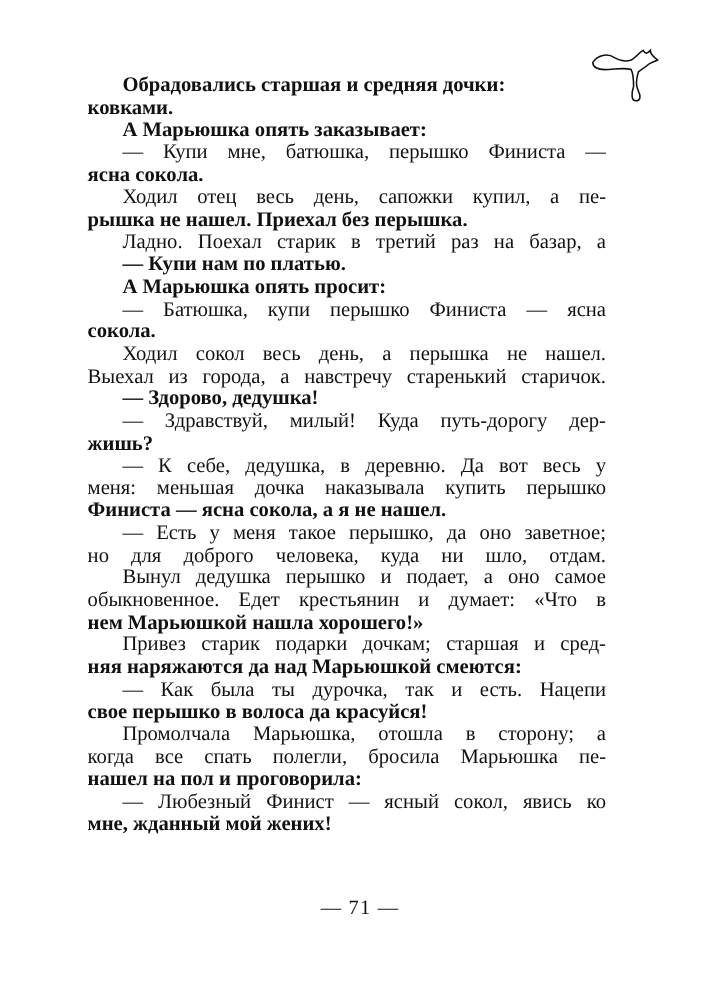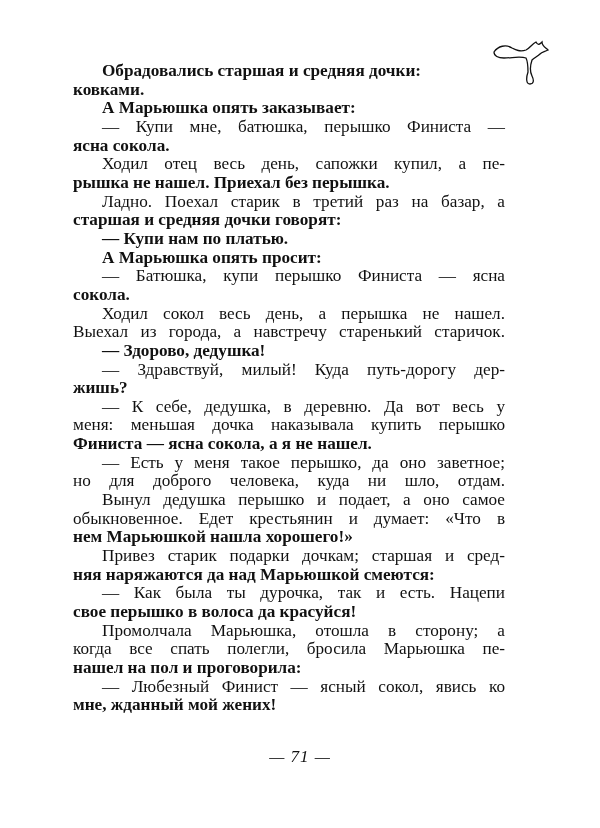--- a/index.html
+++ b/index.html
@@ -31,21 +31,20 @@
       height: 18.66px;
     }
     .line.indent { padding-left: 29px; }
     .line.last { text-align-last: left; font-weight: bold; }
     .page-number {
       position: absolute;
       left: 0;
       width: 600px;
       top: 747px;
       text-align: center;
-      font-style: italic;
       font-size: 17px;
       letter-spacing: 1px;
     }
     .ornament {
       position: absolute;
       left: 490px;
       top: 38px;
       width: 62px;
       height: 48px;
     }
@@ -59,21 +58,20 @@
 
 <div class="page-text" id="page-text">
     <span class="line indent last">Обрадовались старшая и средняя дочки:</span>
     <span class="line last">ковками.</span>
     <span class="line indent last">А Марьюшка опять заказывает:</span>
     <span class="line indent">— Купи мне, батюшка, перышко Финиста —</span>
     <span class="line last">ясна сокола.</span>
     <span class="line indent">Ходил отец весь день, сапожки купил, а пе-</span>
     <span class="line last">рышка не нашел. Приехал без перышка.</span>
     <span class="line indent">Ладно. Поехал старик в третий раз на базар, а</span>
-    <span class="line last">старшая и средняя дочки говорят:</span>
     <span class="line indent last">— Купи нам по платью.</span>
     <span class="line indent last">А Марьюшка опять просит:</span>
     <span class="line indent">— Батюшка, купи перышко Финиста — ясна</span>
     <span class="line last">сокола.</span>
     <span class="line indent">Ходил сокол весь день, а перышка не нашел.</span>
     <span class="line">Выехал из города, а навстречу старенький старичок.</span>
     <span class="line indent last">— Здорово, дедушка!</span>
     <span class="line indent">— Здравствуй, милый! Куда путь-дорогу дер-</span>
     <span class="line last">жишь?</span>
     <span class="line indent">— К себе, дедушка, в деревню. Да вот весь у</span>

